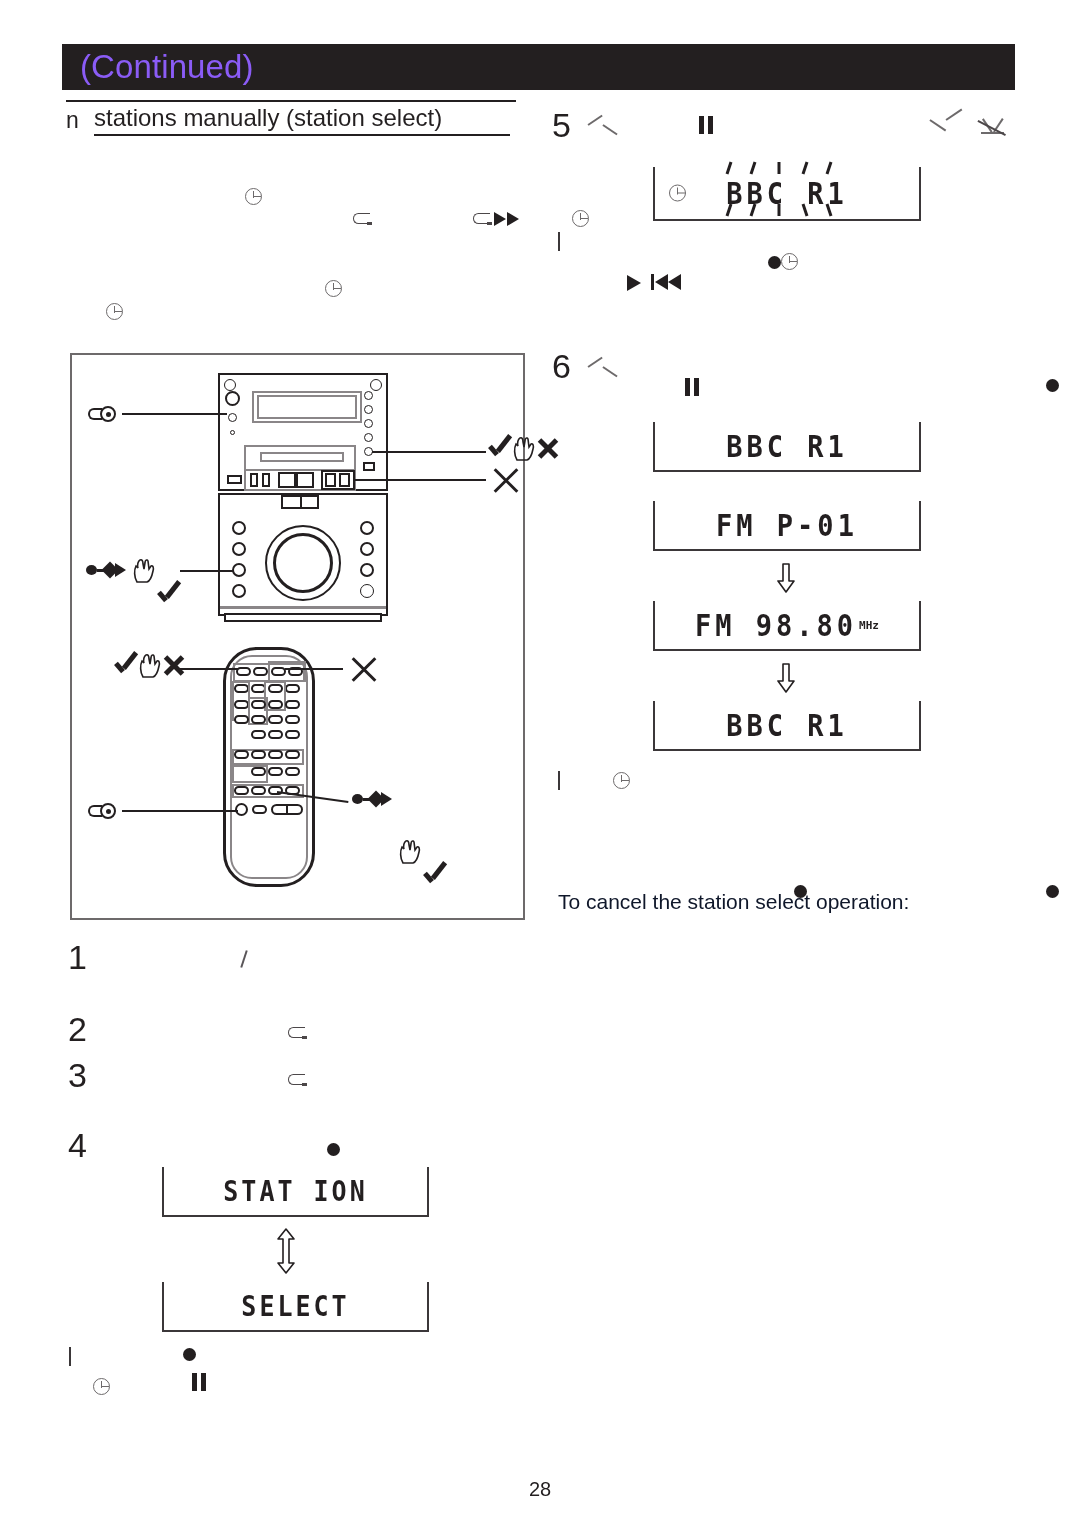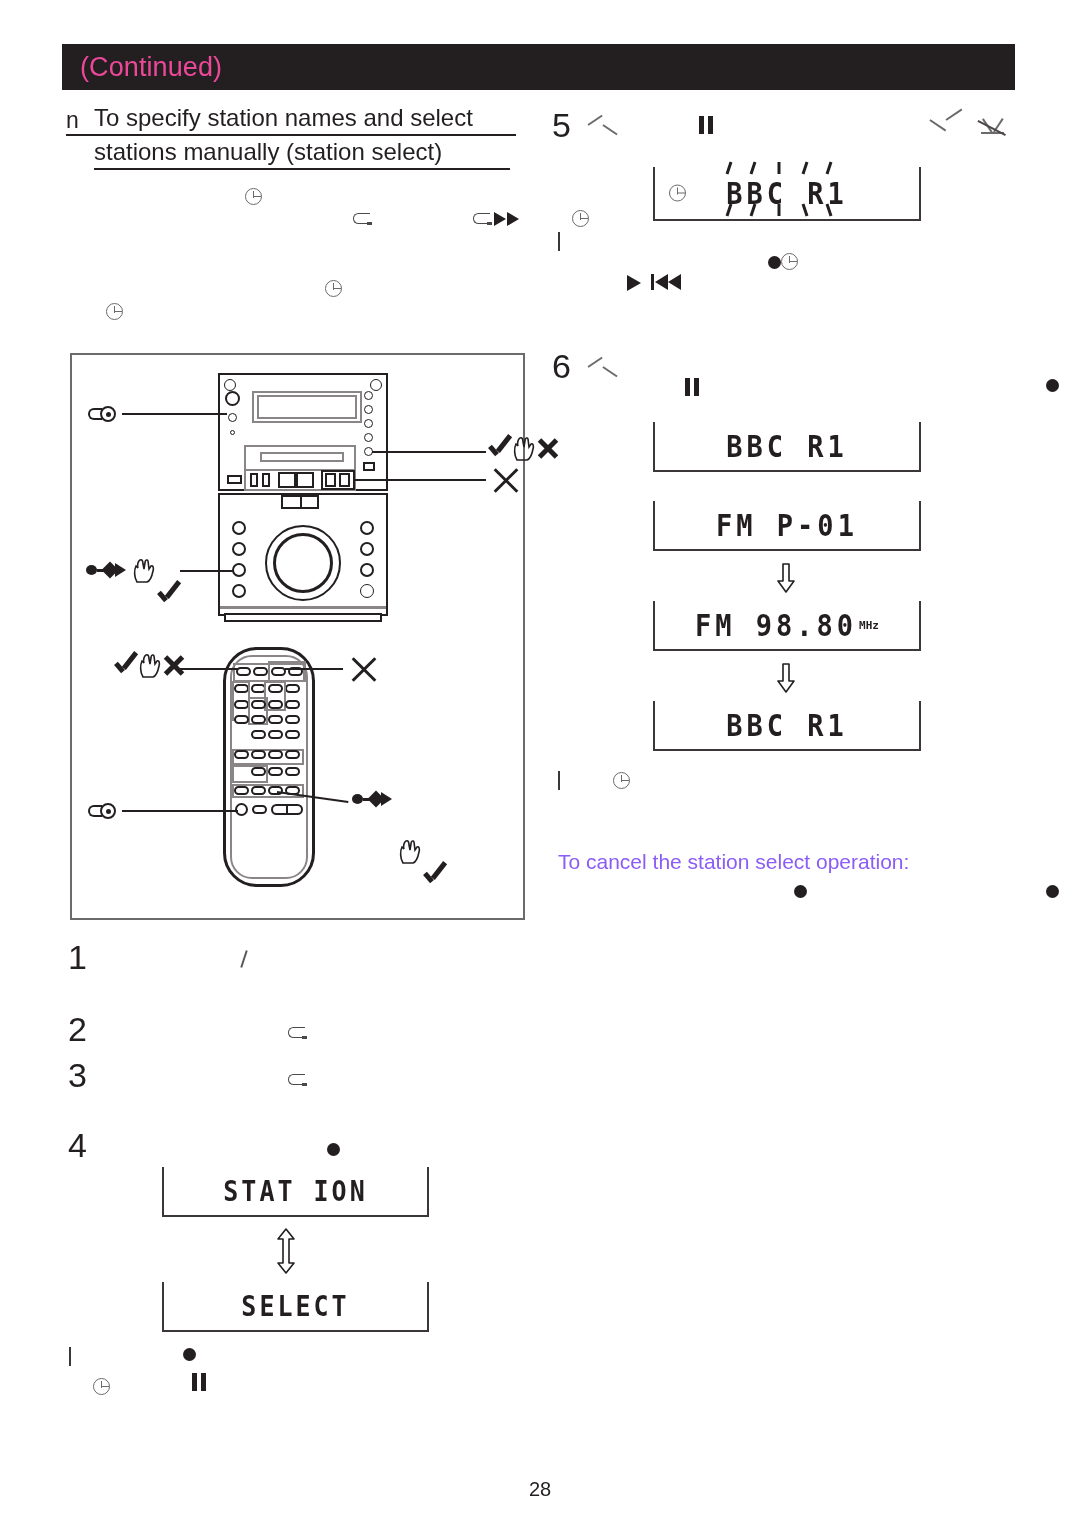--- a/index.html
+++ b/index.html
@@ -13,21 +13,21 @@
   }
   .abs{position:absolute;}
 
   
   #header-bar{
     left:62px;top:44px;width:953px;height:46px;
     background:#231f20;
   }
   #header-title{
     position:absolute;left:18px;top:50%;transform:translateY(-50%);
-    color:#ec4899;font-size:27px;letter-spacing:.1px;white-space:nowrap;
+    color:#8b5cf6;font-size:33px;letter-spacing:.1px;white-space:nowrap;
   }
 
   
   #section-heading{
     left:66px;top:101px;width:470px;
   }
   #section-heading .bullet-n{
     position:absolute;left:0;top:6px;font-size:23px;color:#231f20;
   }
   .head-line{
@@ -212,37 +212,37 @@
   .remote-inner{
     position:absolute;border:2px solid #8a8688;border-radius:22px;box-sizing:border-box;
   }
   .rbtn{position:absolute;border:2px solid #231f20;border-radius:7px;box-sizing:border-box;background:#fff;}
   .rgrp{position:absolute;border:2px solid #8a8688;box-sizing:border-box;}
 
   
   .step-num{font-size:34px;color:#231f20;line-height:1;}
 
   
-  .body-text{font-size:21px;color:#8b5cf6;white-space:nowrap;}
+  .body-text{font-size:21px;color:#0f172a;white-space:nowrap;margin-top:40px;}
 
   #page-number{
     left:0;top:1478px;width:1080px;text-align:center;font-size:20px;color:#231f20;
   }
 </style>
 </head>
 <body>
 
 <div class="abs" id="header-bar">
   <span id="header-title">(Continued)</span>
 </div>
 
 <div class="abs" id="section-heading">
   <span class="bullet-n">n</span>
   <div class="head-line" id="hl1">
-    <span>To specify station names and select</span><i class="ul"></i>
+    <i class="ul"></i>
   </div>
   <div class="head-line" id="hl2">
     <span>stations manually (station select)</span><i class="ul"></i>
   </div>
 </div>
 
 <div class="abs clock-glyph" style="left:245px;top:188px;"></div>
 <div class="abs loop-glyph" style="left:353px;top:213px;"></div>
 <div class="abs loop-glyph" style="left:473px;top:213px;"></div>
 <div class="abs ff-glyph" style="left:494px;top:212px;">

